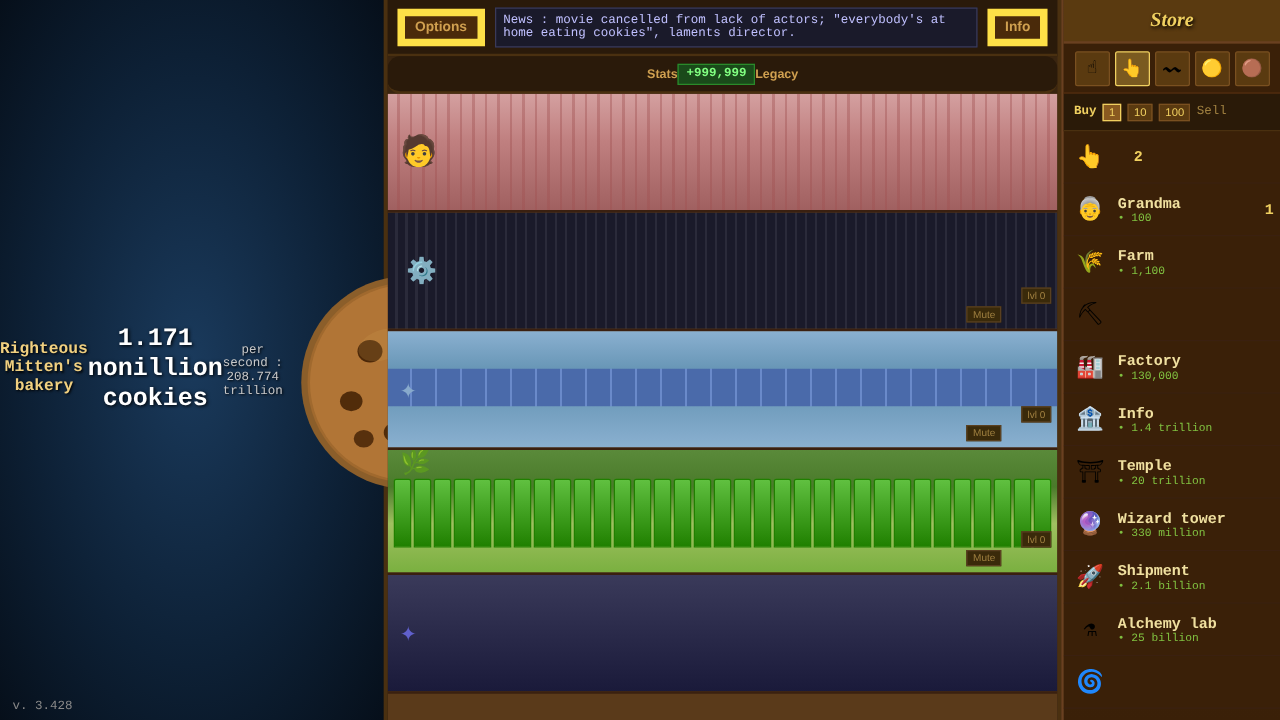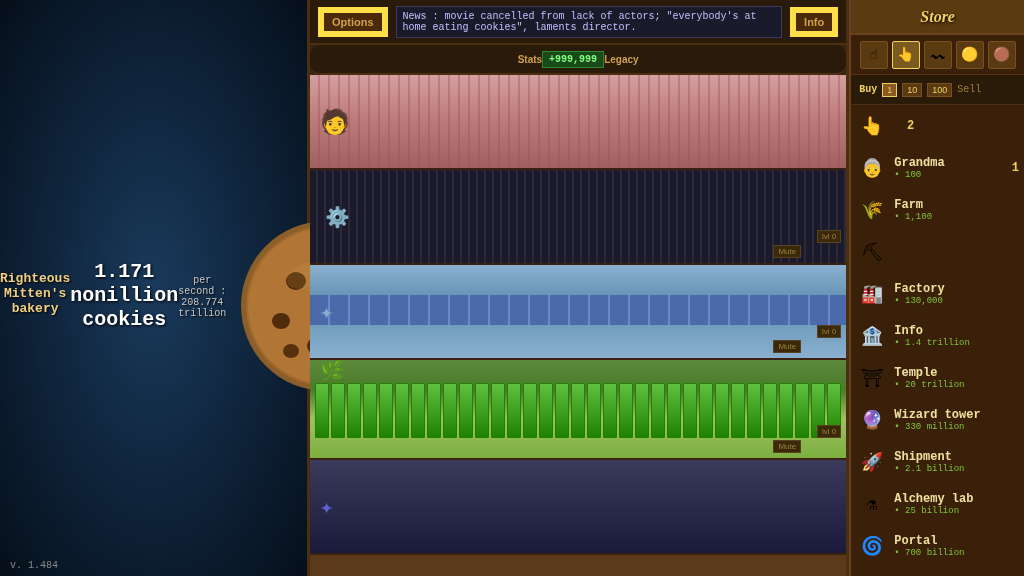--- a/index.html
+++ b/index.html
@@ -455,21 +455,21 @@
 
       <ellipse cx="145" cy="160" rx="20" ry="10" fill="#c8903a" opacity="0.6"></ellipse>
 
       <ellipse cx="80" cy="70" rx="20" ry="12" fill="#d4a050" opacity="0.2" transform="rotate(-20, 80, 70)"></ellipse>
 
       <circle cx="210" cy="165" r="4" fill="white" opacity="0.6"></circle>
       <circle cx="215" cy="155" r="2" fill="white" opacity="0.4"></circle>
     </svg>
   </div>
 
-  <div id="version-label">v. 1.484</div>
+  <div id="version-label">v. 3.428</div>
 </div>
 
 <div id="middle-panel">
   <div id="top-bar">
     <button id="options-btn">Options</button>
     <div id="news-ticker">News : movie cancelled from lack of actors; "everybody's at home eating cookies", laments director.</div>
     <button id="info-btn">Info</button>
   </div>
   <div id="sub-bar">
     <button id="stats-btn">Stats</button>
@@ -634,20 +634,16 @@
       <div class="store-item">
         <div class="store-item-icon">⚗</div>
         <div class="store-item-info">
           <div class="store-item-name">Alchemy lab</div>
           <div class="store-item-price">• 25 billion</div>
         </div>
         <div class="store-item-count"></div>
       </div>
       <div class="store-item">
         <div class="store-item-icon">🌀</div>
-        <div class="store-item-info">
-          <div class="store-item-name">Portal</div>
-          <div class="store-item-price">• 700 billion</div>
-        </div>
         <div class="store-item-count"></div>
       </div>
     </div>
 </div>
 
 </body></html>

